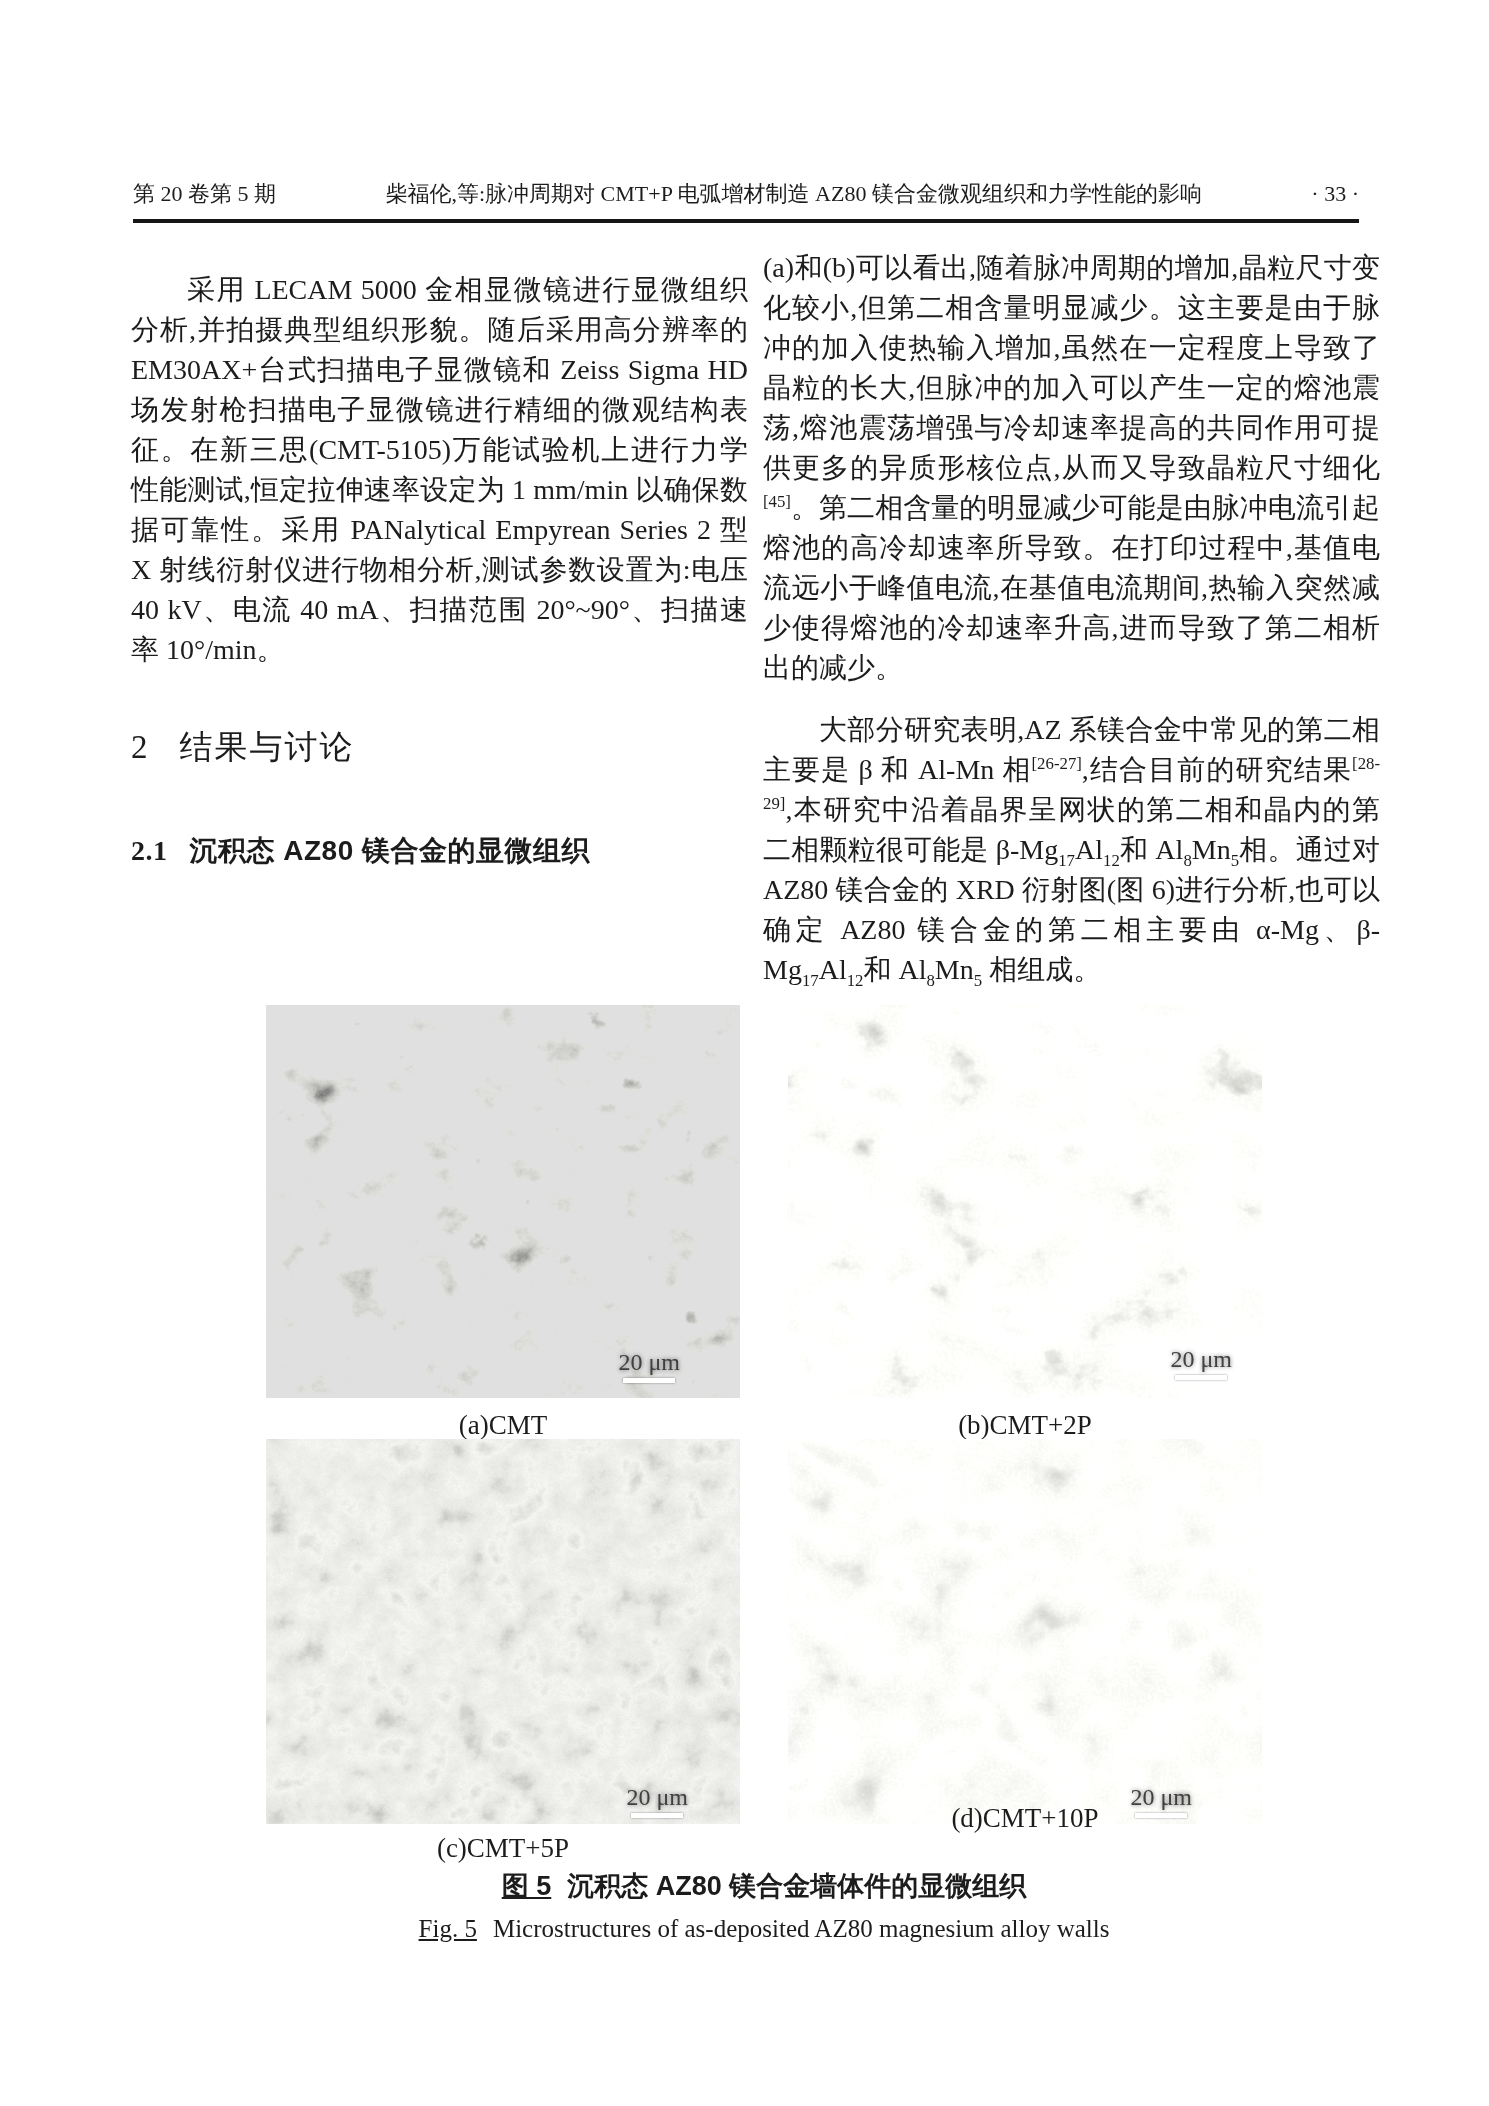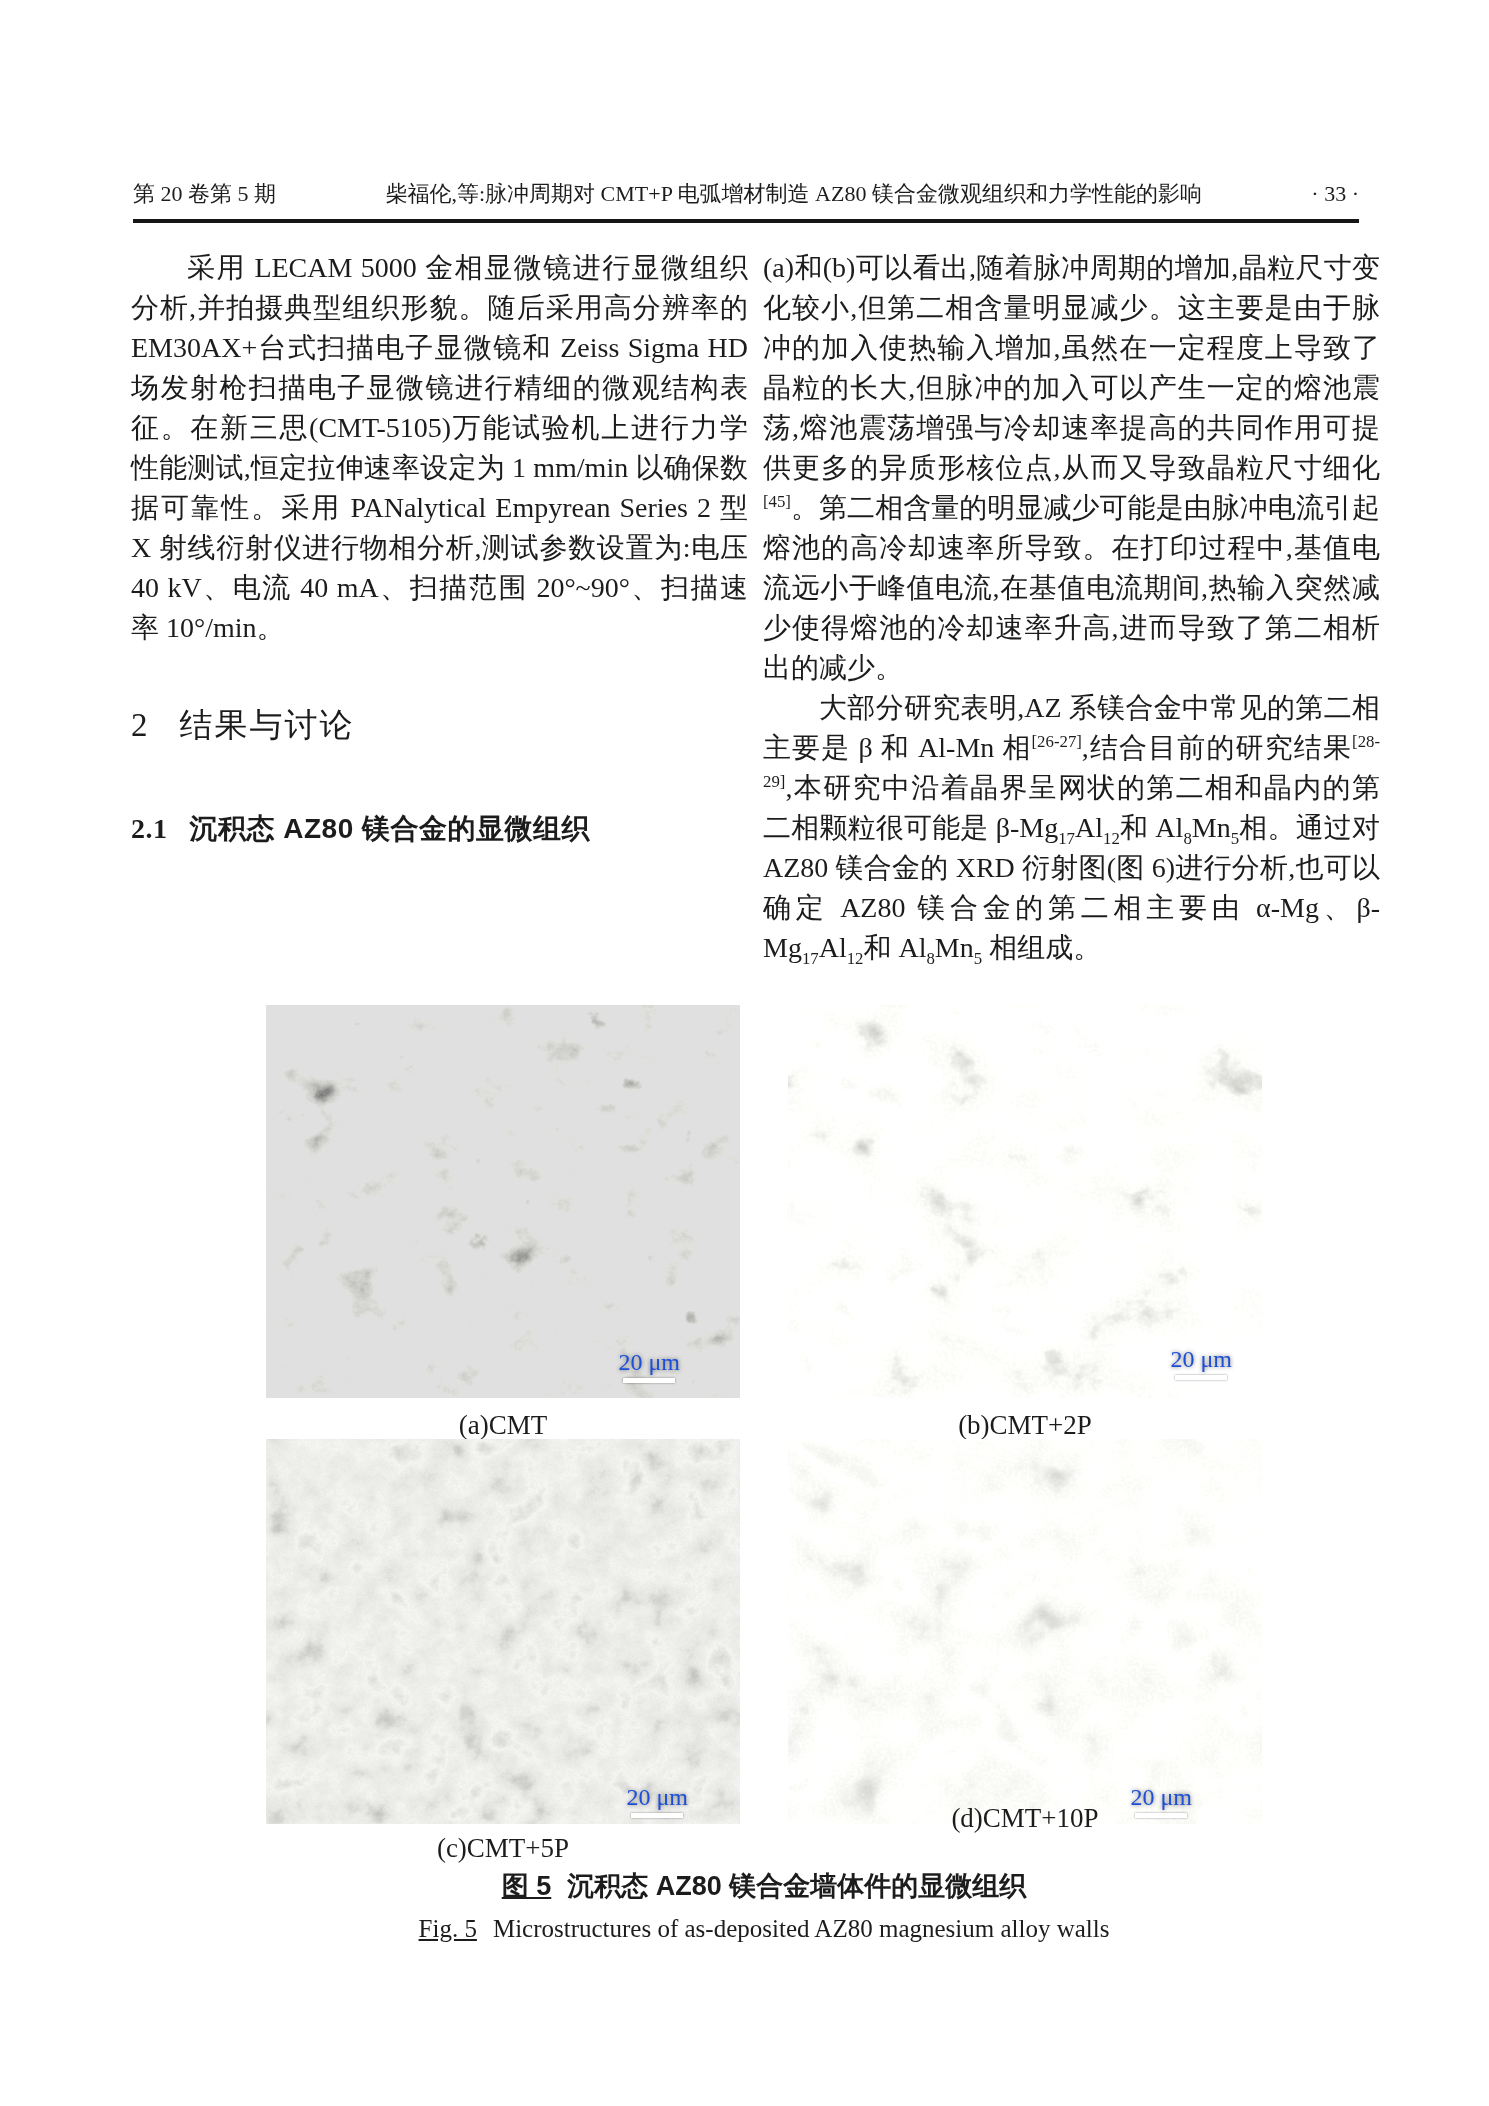--- a/index.html
+++ b/index.html
@@ -19,21 +19,21 @@
   .hdr-page{margin-left:20px;}
   .hdr-rule{position:absolute;left:133px;right:130px;top:219px;height:4px;background:#161616;}
   
   .col{
     position:absolute;top:248px;width:617px;
     font-size:28px;line-height:40px;text-align:justify;
   }
   .col-left{left:131px;}
   .col-right{left:763px;}
   .body-par{margin:0;}
-  .indent{text-indent:2em;}
+  .indent{text-indent:2em;margin-top:22px;}
   sup{font-size:0.60em;line-height:0;vertical-align:super;}
   sub{font-size:0.60em;line-height:0;vertical-align:sub;}
   .sec{
     margin:52px 0 0 0;font-size:33px;font-weight:500;line-height:50px;
     letter-spacing:2px;text-indent:0;font-family:Liberation Serif, serif;
   }
   .sec-no{margin-right:32px;letter-spacing:0;}
   .subsec{
     margin:58px 0 8px 0;font-size:28px;line-height:42px;font-weight:700;
     font-family:"Liberation Sans","DejaVu Sans",sans-serif;text-indent:0;
@@ -54,21 +54,21 @@
   .panel-d .micro{filter:contrast(1.02) brightness(1.07);}
   .scalebar{
     position:absolute;display:flex;flex-direction:column;align-items:center;gap:3px;
     z-index:2;
   }
   .panel-a .scalebar{right:60px;bottom:15px;}
   .panel-b .scalebar{right:30px;bottom:18px;}
   .panel-c .scalebar{right:52px;bottom:6px;}
   .panel-d .scalebar{right:70px;bottom:6px;}
   .scalebar-label{
-    color:#1d4ed8;font-size:24px;line-height:26px;
+    color:#404040;font-size:24px;line-height:26px;
     text-shadow:0 0 4px rgba(0,0,0,0.55);
   }
   .scalebar-line{width:52px;height:5px;background:#ffffff;box-shadow:0 0 2px rgba(0,0,0,0.5);}
   .pcap{
     position:absolute;width:474px;text-align:center;
     font-size:27px;line-height:34px;
   }
   .pcap-a{left:0;top:403px;}
   .pcap-b{left:522px;top:403px;}
   .pcap-c{left:0;top:826px;}

